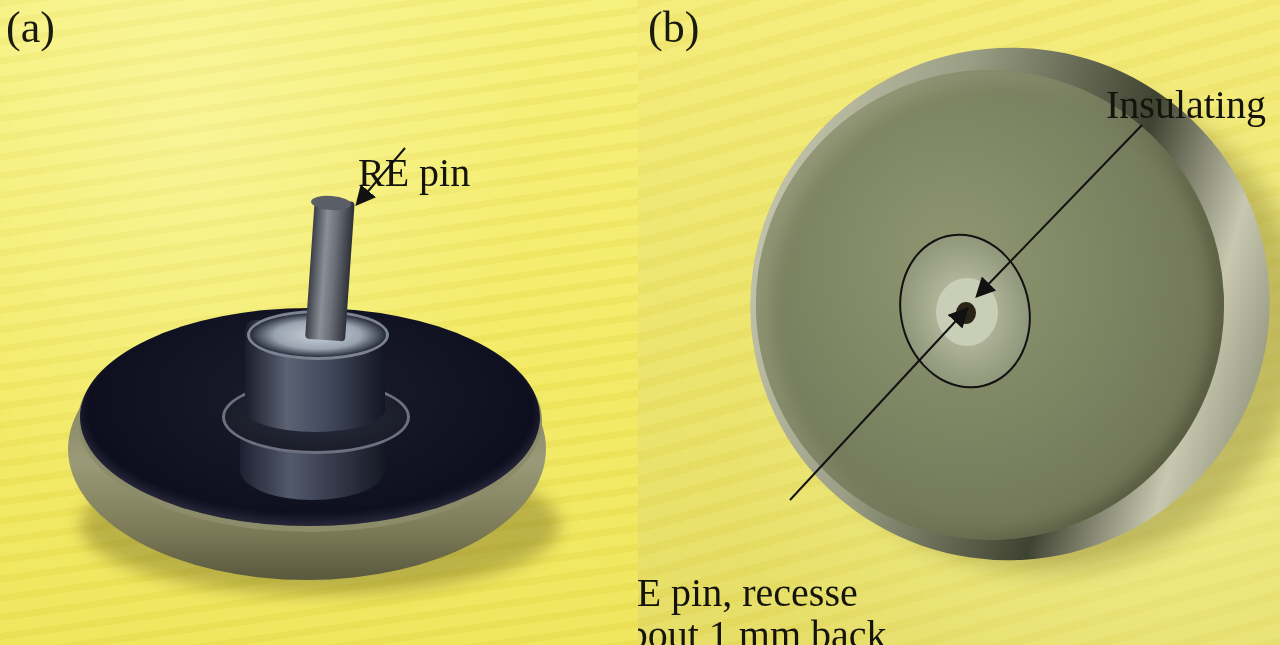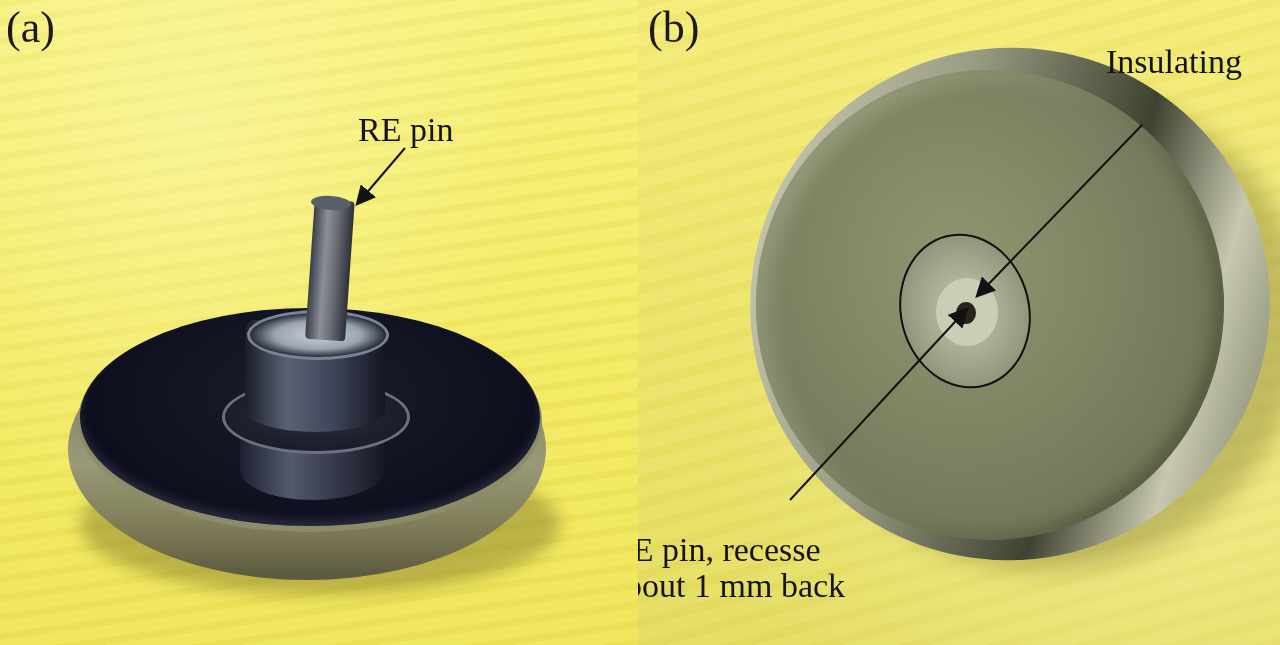--- a/index.html
+++ b/index.html
@@ -22,22 +22,22 @@
       background:
         radial-gradient(ellipse at 80% 70%, rgba(255,255,200,0.35), rgba(0,0,0,0) 60%),
         repeating-linear-gradient(165deg, rgba(210,190,60,0.10) 0 9px, rgba(255,255,190,0.06) 9px 23px),
         linear-gradient(180deg, #f4ec78 0%, #ebe36a 55%, #e4dc62 100%);
     }
     .panel-label {
       position: absolute; top: 6px; font-size: 44px; color: #1a1a10;
       line-height: 1;
     }
     .annot {
-      position: absolute; font-size: 34px; color: #14140c; line-height: 1.05;
-      text-align: center; white-space: nowrap;
+      position: absolute; font-size: 40px; color: #14140c; line-height: 1.05;
+      text-align: center; white-space: nowrap; margin-top: 40px;
     }
     .annot-left { text-align: left; }
 
     
     .a-shadow {
       position: absolute; left: 80px; top: 455px; width: 480px; height: 140px;
       border-radius: 50%; background: rgba(90,80,20,0.35); filter: blur(8px);
     }
     .a-rim {
       position: absolute; left: 68px; top: 318px; width: 478px; height: 262px;

